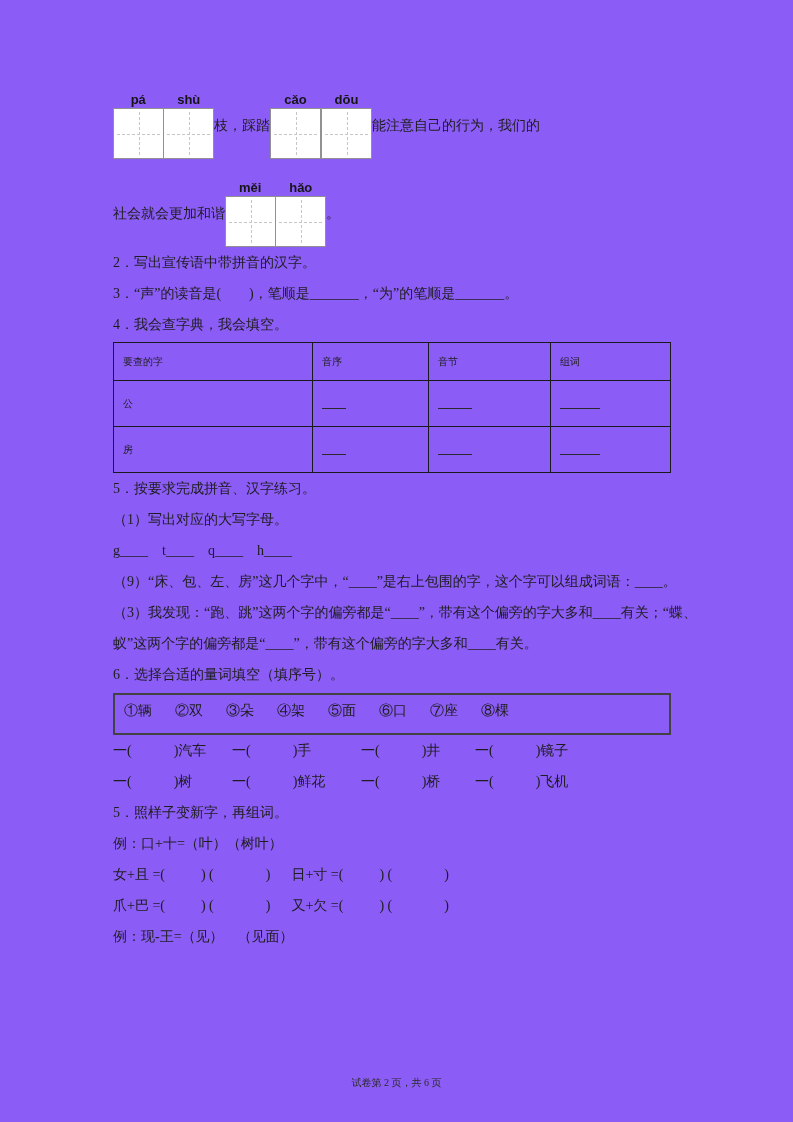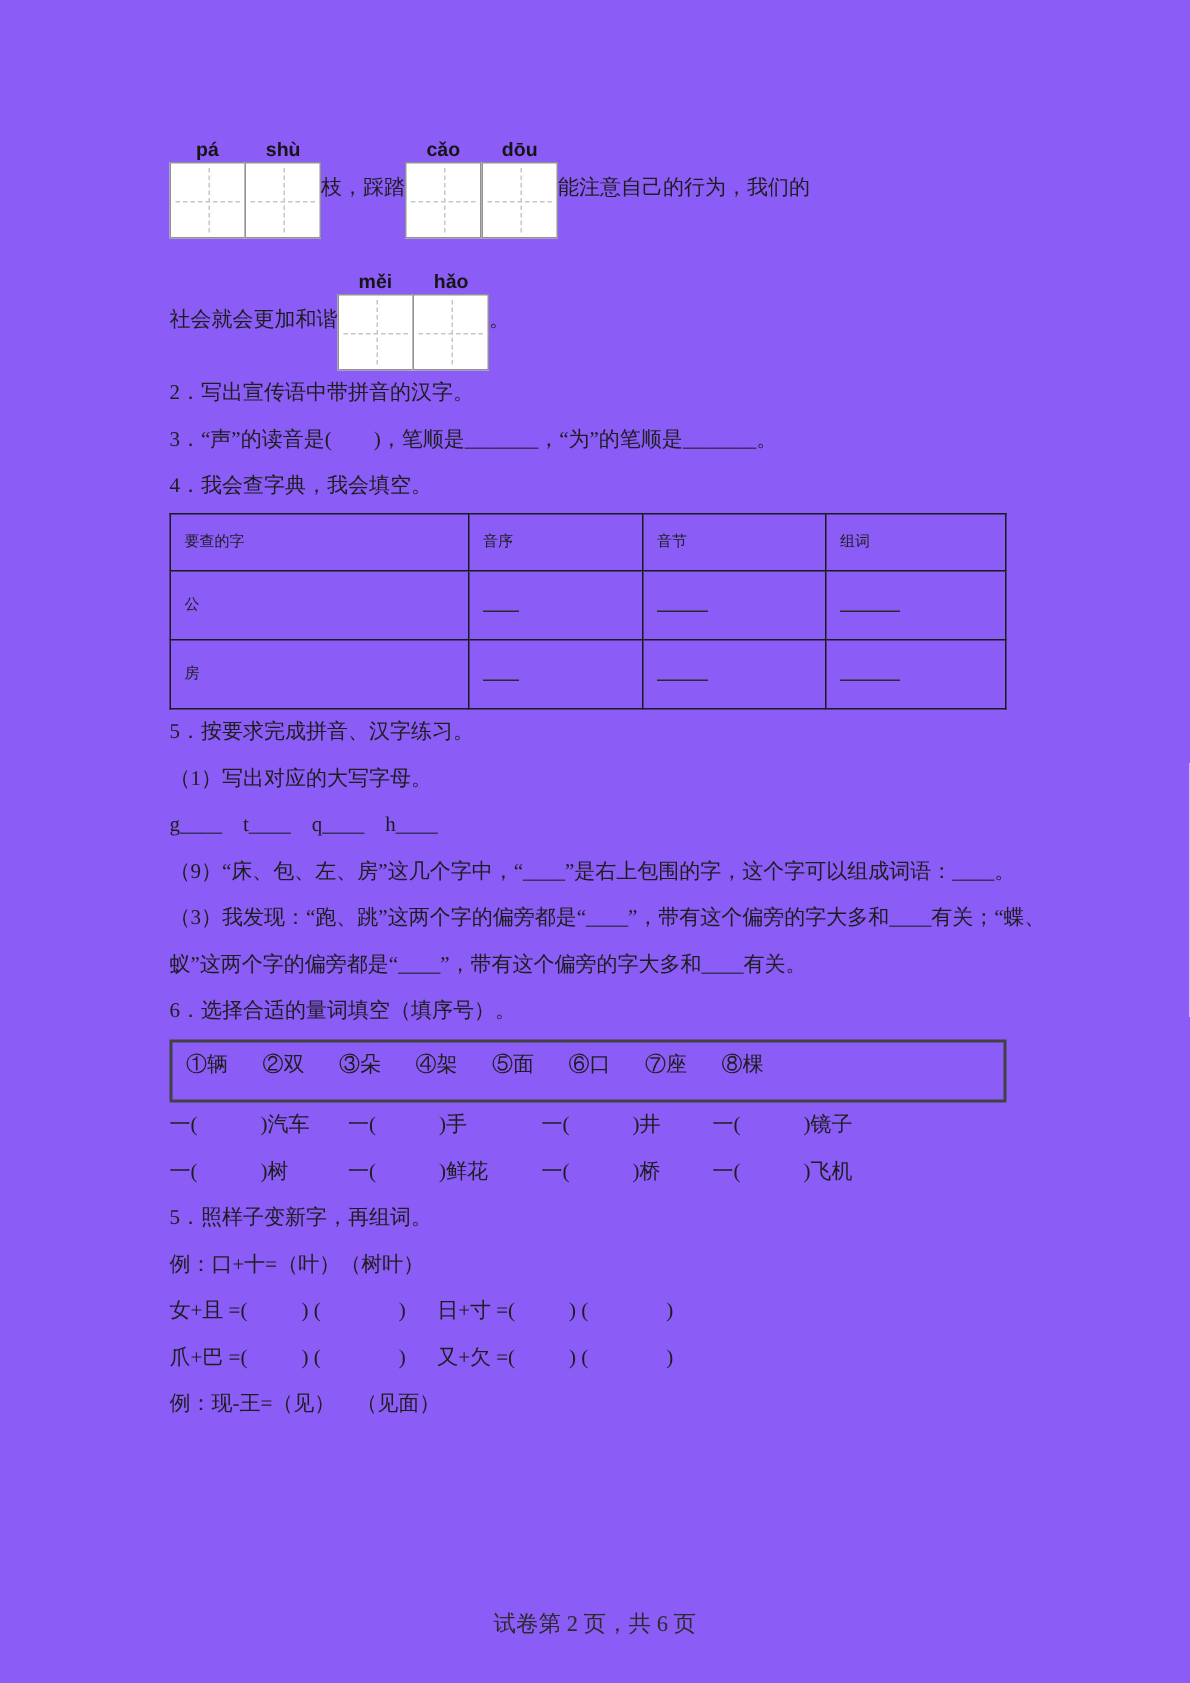--- a/index.html
+++ b/index.html
@@ -58,21 +58,21 @@
   .pg{display:inline-block;width:42px;}
 
   
   .q7row{display:flex;}
   .q7u{white-space:nowrap;flex:0 0 auto;}
   .q7u+.q7u{margin-left:21px;}
   .g1{display:inline-block;width:36px;}
   .g2{display:inline-block;width:52px;}
 
   .footer{position:absolute;left:0;right:0;top:1072px;text-align:center;
-          font-size:15px;line-height:22px;color:#2b2b2b;}
+          font-size:10px;line-height:22px;color:#2b2b2b;}
 </style>
 </head>
 <body>
 
 <div class="page">
 
   <section>
     <div class="q1-line">
       <span class="bg">
         <span class="py">

